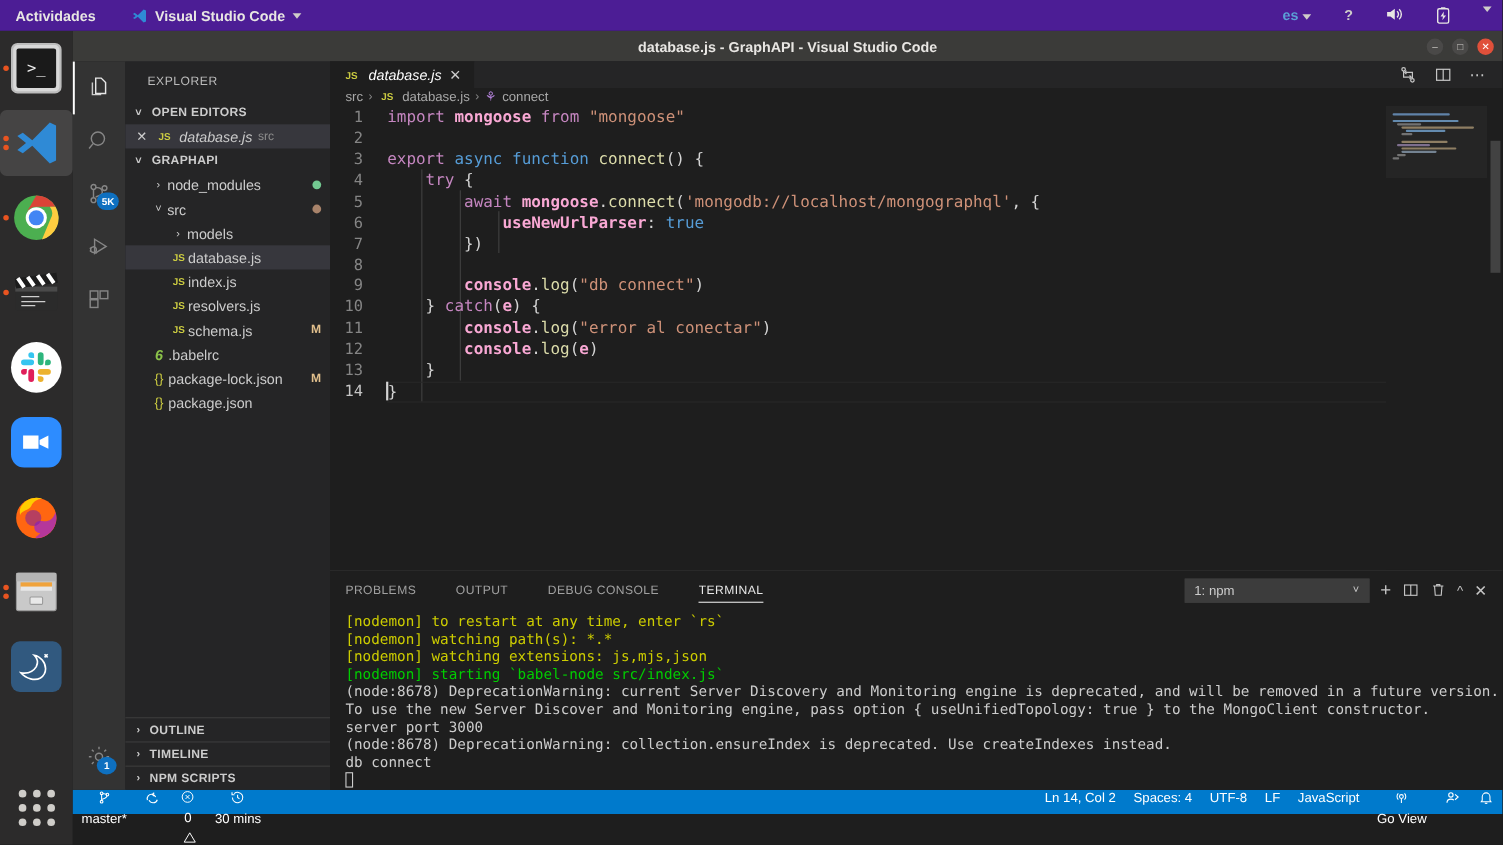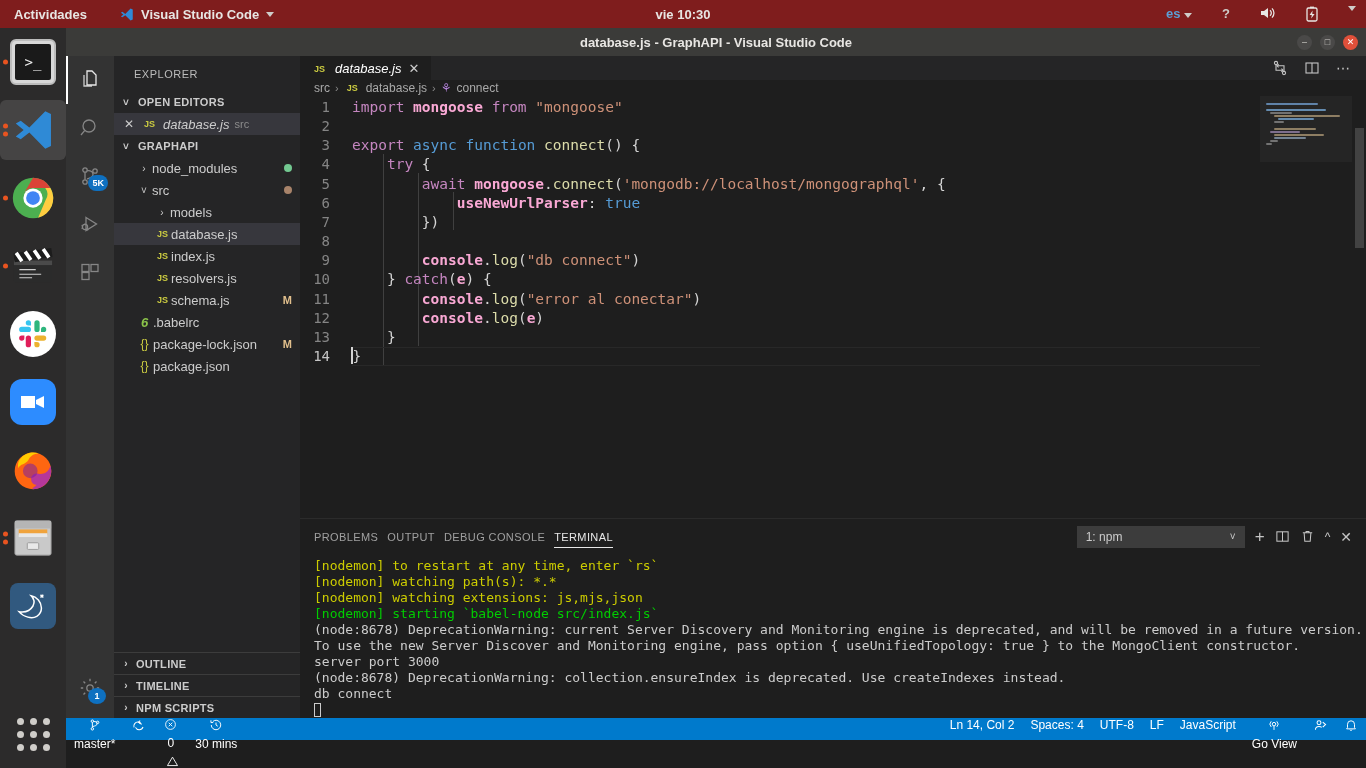--- a/index.html
+++ b/index.html
@@ -2,21 +2,21 @@
 <html><head>
 <meta charset="utf-8">
 <style>
   * { margin:0; padding:0; box-sizing:border-box; }
   html,body { width:1366px; height:768px; overflow:hidden; background:#1e1e1e;
     font-family:"Liberation Sans", sans-serif; }
   body { position:relative; }
 
   
   #gnome-bar { position:absolute; top:0; left:0; width:1366px; height:28px;
-    background:#7f1d1d; display:flex; align-items:center; color:#e8e6e3;
+    background:#4c1d95; display:flex; align-items:center; color:#e8e6e3;
     font-size:13px; font-weight:bold; z-index:50; }
   #gnome-bar .act { margin-left:14px; }
   #gnome-bar .appname { margin-left:32px; display:flex; align-items:center; gap:7px; }
   #gnome-bar .clock { position:absolute; left:0; right:0; text-align:center;
     font-weight:bold; font-size:13px; pointer-events:none; }
   #gnome-bar .right { position:absolute; right:10px; display:flex; align-items:flex-start;
     gap:30px; font-weight:bold; }
   .caret { width:0;height:0;border-left:4px solid transparent;border-right:4px solid transparent;
     border-top:5px solid #cfcdc9; display:inline-block; }
   .es-k { color:#e8e6e3; } .es-k b{color:#5b9fd6;}
@@ -135,21 +135,21 @@
   #mm-slider { position:absolute; top:0; left:0; width:92px; height:66px;
     background:rgba(255,255,255,0.035); }
   #editor-scroll { position:absolute; top:0; right:0; width:14px; height:100%; }
   #editor-scroll .thumb { position:absolute; top:32px; left:3px; width:9px; height:120px;
     background:#424242; border-radius:0; }
 
   
   #panel { height:222px; background:#1e1e1e; border-top:1px solid #2b2b2b;
     display:flex; flex-direction:column; }
   #panel-hdr { height:35px; display:flex; align-items:center; padding-left:14px;
-    gap:9px; position:relative; }
+    gap:36px; position:relative; }
   .ptab { font-size:11px; letter-spacing:.4px; color:#a0a0a0; position:relative;
     height:35px; display:flex; align-items:center; }
   .ptab.active { color:#e7e7e7; }
   .ptab.active::after { content:""; position:absolute; left:0; right:0; bottom:6px;
     height:1px; background:#e7e7e7; }
   #panel-actions { margin-left:auto; display:flex; align-items:center; gap:10px;
     padding-right:14px; color:#c5c5c5;justify-content:center; }
   #term-select { background:#3c3c3c; color:#cccccc; font-size:12px; height:22px;
     width:168px; display:flex; align-items:center; padding:0 8px; gap:4px;
     border:1px solid #3c3c3c; }
@@ -175,21 +175,20 @@
   <div class="act">Actividades</div>
   <div class="appname">
     <span>
       <svg width="15" height="15" viewBox="0 0 24 24">
           <path d="M18.5 2.5 10 11 5.5 7.5 3 9l4 3-4 3 2.5 1.5L10 13l8.5 8.5L22 20V4z" fill="#2f8ad6"></path>
         </svg>
     </span>
     <span>Visual Studio Code</span>
     <span class="caret"></span>
   </div>
-  <div class="clock">vie 10:30</div>
   <div class="right">
     <span class="es-k">
       <b>es</b>
       <span class="caret"></span>
     </span>
     <span style="color:#cfcdc9;">?</span>
     <span>
       <svg width="16" height="14" viewBox="0 0 16 14">
           <path d="M1 5h3l4-3v10L4 9H1z" fill="#e8e6e3"></path>
           <path d="M10 4.2a3.6 3.6 0 0 1 0 5.6M12 2.4a6.4 6.4 0 0 1 0 9.2" stroke="#e8e6e3" stroke-width="1.3" fill="none"></path>

